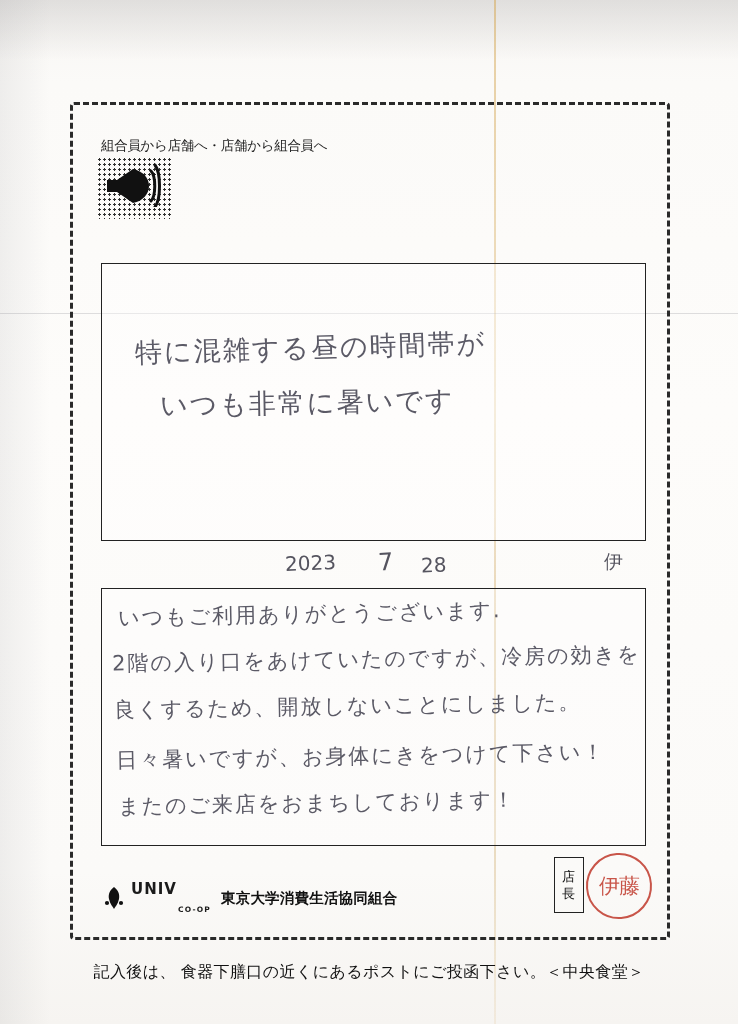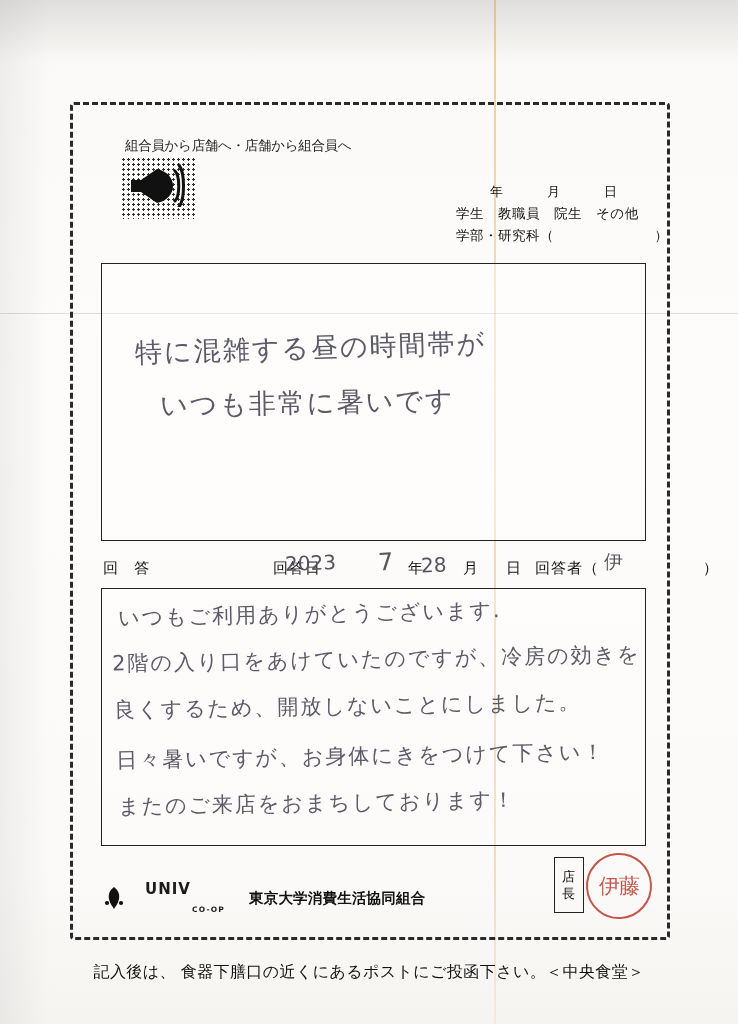--- a/index.html
+++ b/index.html
@@ -70,21 +70,20 @@
     left: 28px;
     top: 32px;
     width: 546px;
     height: 112px;
   }
   .title-block {
     position: absolute;
     left: 0;
     top: 0;
     width: 300px;
-    margin-left: 24px;
   }
   .sub-title {
     font-size: 13.5px;
     letter-spacing: -0.3px;
     color: #1c1c1c;
     white-space: nowrap;
     font-family: "Liberation Sans", sans-serif;
   }
   .big-title-wrap {
     position: relative;
@@ -218,21 +217,21 @@
   .ans-l4 { left: 116px; top: 742px; font-size: 21px; transform: rotate(-1.0deg); }
   .ans-l5 { left: 118px; top: 789px; font-size: 21px; transform: rotate(-1.0deg); }
 
   
   .coop-logo {
     position: absolute;
     left: 30px;
     top: 775px;
     display: flex;
     align-items: center;
-    gap: 20px;
+    gap: 6px;
   }
   .coop-mark {
     width: 22px;
     height: 24px;
     position: relative;
   }
   .coop-text-univ {
     font-family: "DejaVu Sans", sans-serif;
     font-size: 15px;
     font-weight: 700;
@@ -327,42 +326,24 @@
             <svg width="58" height="44" viewBox="0 0 58 44">
               <path d="M4 17 L4 29 L14 29 L30 40 L30 6 L14 17 Z" fill="#111"></path>
               <path d="M30 6 L30 40 C40 38 46 31 46 23 C46 15 40 8 30 6 Z" fill="#111"></path>
               <path d="M48 8 C53 13 53 33 48 38" stroke="#111" stroke-width="3" fill="none" stroke-linecap="round"></path>
               <path d="M52 2 C58 10 58 36 52 44" stroke="#111" stroke-width="3" fill="none" stroke-linecap="round"></path>
             </svg>
           </span>
         </div>
       </div>
 
-      <div class="meta-block">
-        <div class="meta-line date">年　　月　　日</div>
-        <div class="meta-line">学生　教職員　院生　その他</div>
-        <div class="meta-line">
-          <span>学部・研究科（</span>
-          <span style="display:inline-block;width:92px"></span>
-          <span>）</span>
-        </div>
-      </div>
     </div>
 
     <div class="comment-box"></div>
 
-    <div class="answer-meta">
-      <span class="lbl-ans">回 答</span>
-      <span class="lbl-date">回答日</span>
-      <span class="lbl-year">年</span>
-      <span class="lbl-month">月</span>
-      <span class="lbl-day">日</span>
-      <span class="lbl-responder">回答者（</span>
-      <span class="paren-close">）</span>
-    </div>
 
     <div class="answer-box"></div>
 
     <div class="coop-logo">
       <span class="coop-mark">
         <svg width="22" height="24" viewBox="0 0 22 24">
           <path d="M11 1 C7 4 5 8 6 13 C7 18 10 21 11 23 C12 21 15 18 16 13 C17 8 15 4 11 1 Z" fill="#111"></path>
           <circle cx="4" cy="17" r="2.1" fill="#111"></circle>
           <circle cx="18" cy="17" r="2.1" fill="#111"></circle>
         </svg>

